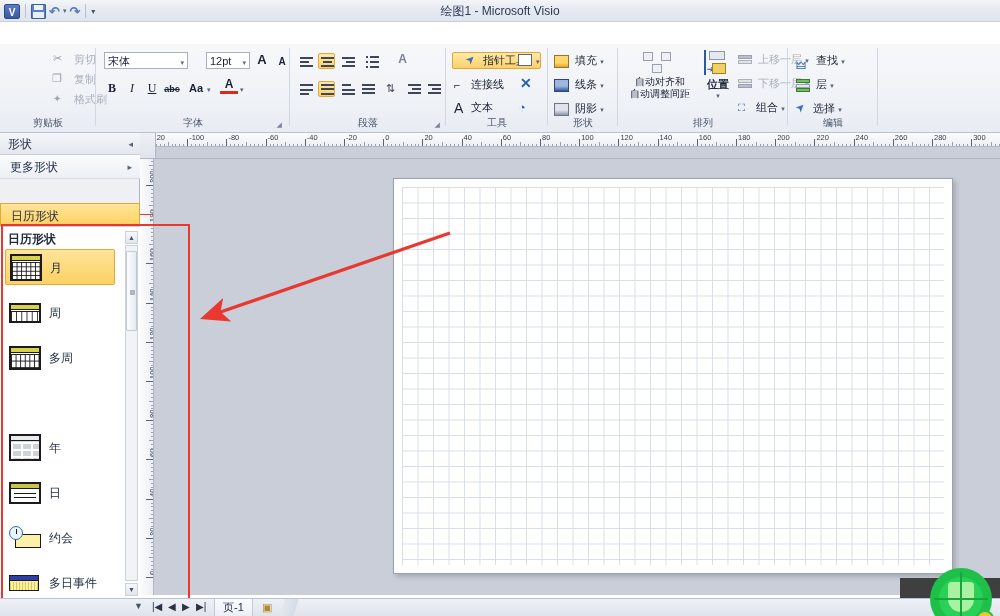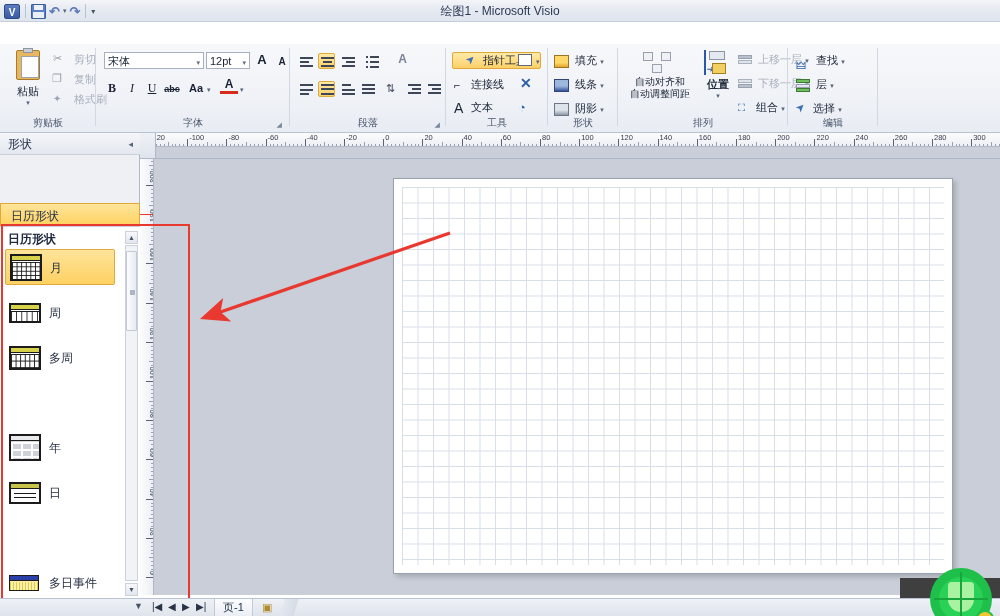--- a/index.html
+++ b/index.html
@@ -347,47 +347,38 @@
       <span class="qat-sep"></span>
       <span class="qat-more">▾</span>
     </div>
     <div class="wintitle">绘图1 - Microsoft Visio</div>
   </div>
 
 
   <div class="ribbon">
 
     <div class="group" style="left:0;width:96px">
-      <div class="bigbtn" style="left:6px;top:6px;width:44px">
-        <div class="paste-ico">
-          <i class="paste-clip"></i>
-            <i class="paste-page"></i>
-            <i class="paste-tab"></i>
-        </div>
-        <div style="margin-top:2px">粘贴</div>
-        <div class="tinydd">▾</div>
-      </div>
       <div class="smallitem disabled" style="left:52px;top:8px">
         <span class="mini-ico scissors"></span>
         <span class="lbl">剪切</span>
       </div>
       <div class="smallitem disabled" style="left:52px;top:28px">
         <span class="mini-ico copy-ico"></span>
         <span class="lbl">复制</span>
       </div>
       <div class="smallitem disabled" style="left:52px;top:48px">
         <span class="mini-ico brush-ico"></span>
         <span class="lbl">格式刷</span>
       </div>
       <div class="group-label">剪贴板</div>
       <div class="gdiv" style="left:95px"></div>
     </div>
 
     <div class="group" style="left:96px;width:194px">
-      <div class="fontbox" style="left:8px;top:8px;width:100px">
+      <div class="fontbox" style="left:8px;top:8px;width:84px">
         <span>宋体</span>
         <span class="dd">▾</span>
       </div>
       <div class="fontbox" style="left:110px;top:8px;width:44px">
         <span>12pt</span>
         <span class="dd">▾</span>
       </div>
       <div class="fmtbtn" style="left:158px;top:7px;font-size:13px;font-weight:bold">A</div>
       <div class="fmtbtn" style="left:178px;top:9px;font-size:10px;font-weight:bold">A</div>
 
@@ -578,20 +569,24 @@
       <div class="group-label">编辑</div>
       <div class="gdiv" style="left:89px"></div>
     </div>
   </div>
 
   <div class="shapes-panel">
     <div class="sp-hdr">
       <span>形状</span>
       <span class="chev">◂</span>
     </div>
+    <div class="sp-row" style="top:22px">
+      <span>更多形状</span>
+      <span class="chev">▸</span>
+    </div>
     <div class="sp-row sel" style="top:70px">
       <span>日历形状</span>
     </div>
 
     <div class="stencil">
       <div class="stencil-title">日历形状</div>
 
       <div class="shape-item sel" style="top:22px">
         <div class="shape-thumb">
           <div class="cal">
@@ -636,20 +631,27 @@
       <div class="shape-item" style="top:248px">
         <div class="shape-thumb">
           <div class="cal day">
               <div class="hdr"></div>
               <div class="body"></div>
             </div>
         </div>
         <div class="shape-label">日</div>
       </div>
 
+      <div class="shape-item" style="top:293px">
+        <div class="shape-thumb">
+          <div class="appt"></div>
+            <div class="clock"></div>
+        </div>
+        <div class="shape-label">约会</div>
+      </div>
 
       <div class="shape-item" style="top:338px">
         <div class="shape-thumb">
           <div class="mde">
               <div class="top"></div>
               <div class="stripes"></div>
             </div>
         </div>
         <div class="shape-label">多日事件</div>
       </div>

